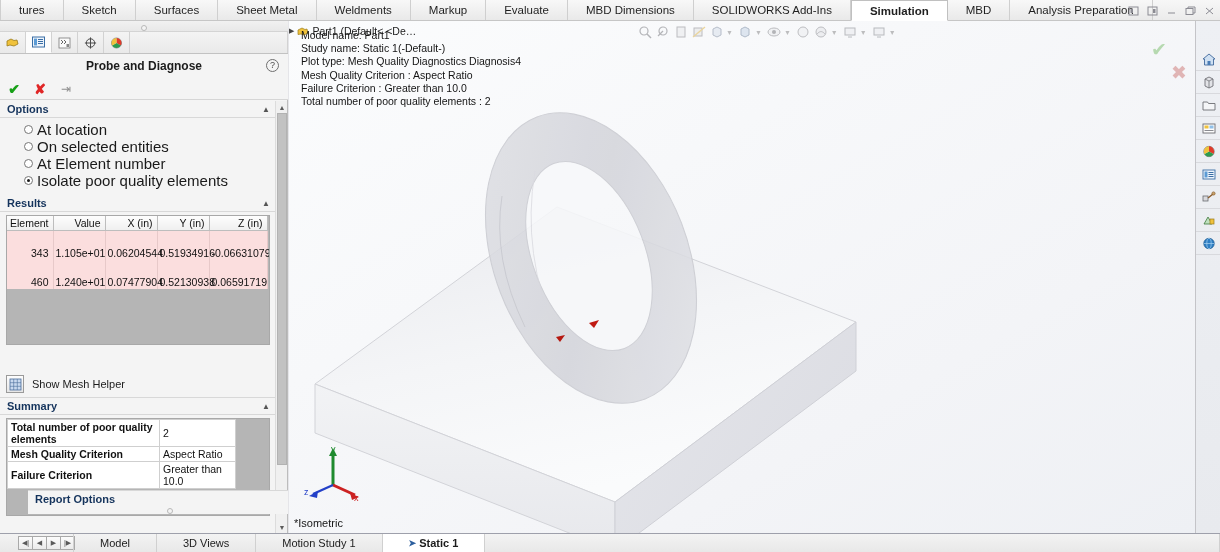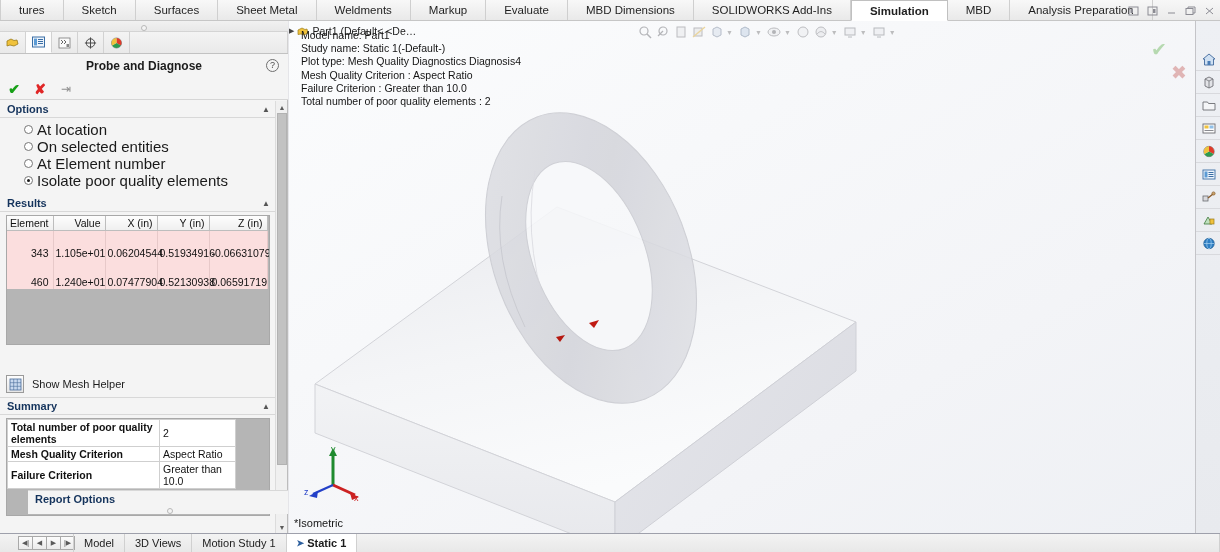--- a/index.html
+++ b/index.html
@@ -249,21 +249,21 @@
     display: flex; align-items: stretch;
   }
   .navset { display: flex; align-items: center; padding-left: 18px; gap: 0; }
   .navbtn {
     width: 15px; height: 14px; border: 1px solid #a9a9a9;
     background: linear-gradient(#fcfcfc,#ebebeb);
     display: flex; align-items: center; justify-content: center;
     font-size: 7px; color: #5a5a5a; margin-right: -1px;
   }
   .btab {
-    display: flex; align-items: center; gap: 3px; padding: 0 10px;
+    display: flex; align-items: center; gap: 3px; padding: 0 26px;
     font-size: 11px; color: #1c1c1c;
     border-left: 1px solid #d0d0d0; border-right: 1px solid #d0d0d0;
     margin-left: -1px;
   }
   .btab.active { background: #fff; font-weight: bold; }
   .btab .pin-ic { color: #2c5f9e; font-size: 9px; }
   .btab-rest { flex: 1 1 auto; border-left: 1px solid #d0d0d0; }
   .report-clip {
     position: absolute; left: 0; bottom: 19px; width: 288px; height: 24px;
     background: #f4f4f4; border-top: 1px solid #d8d8d8;

